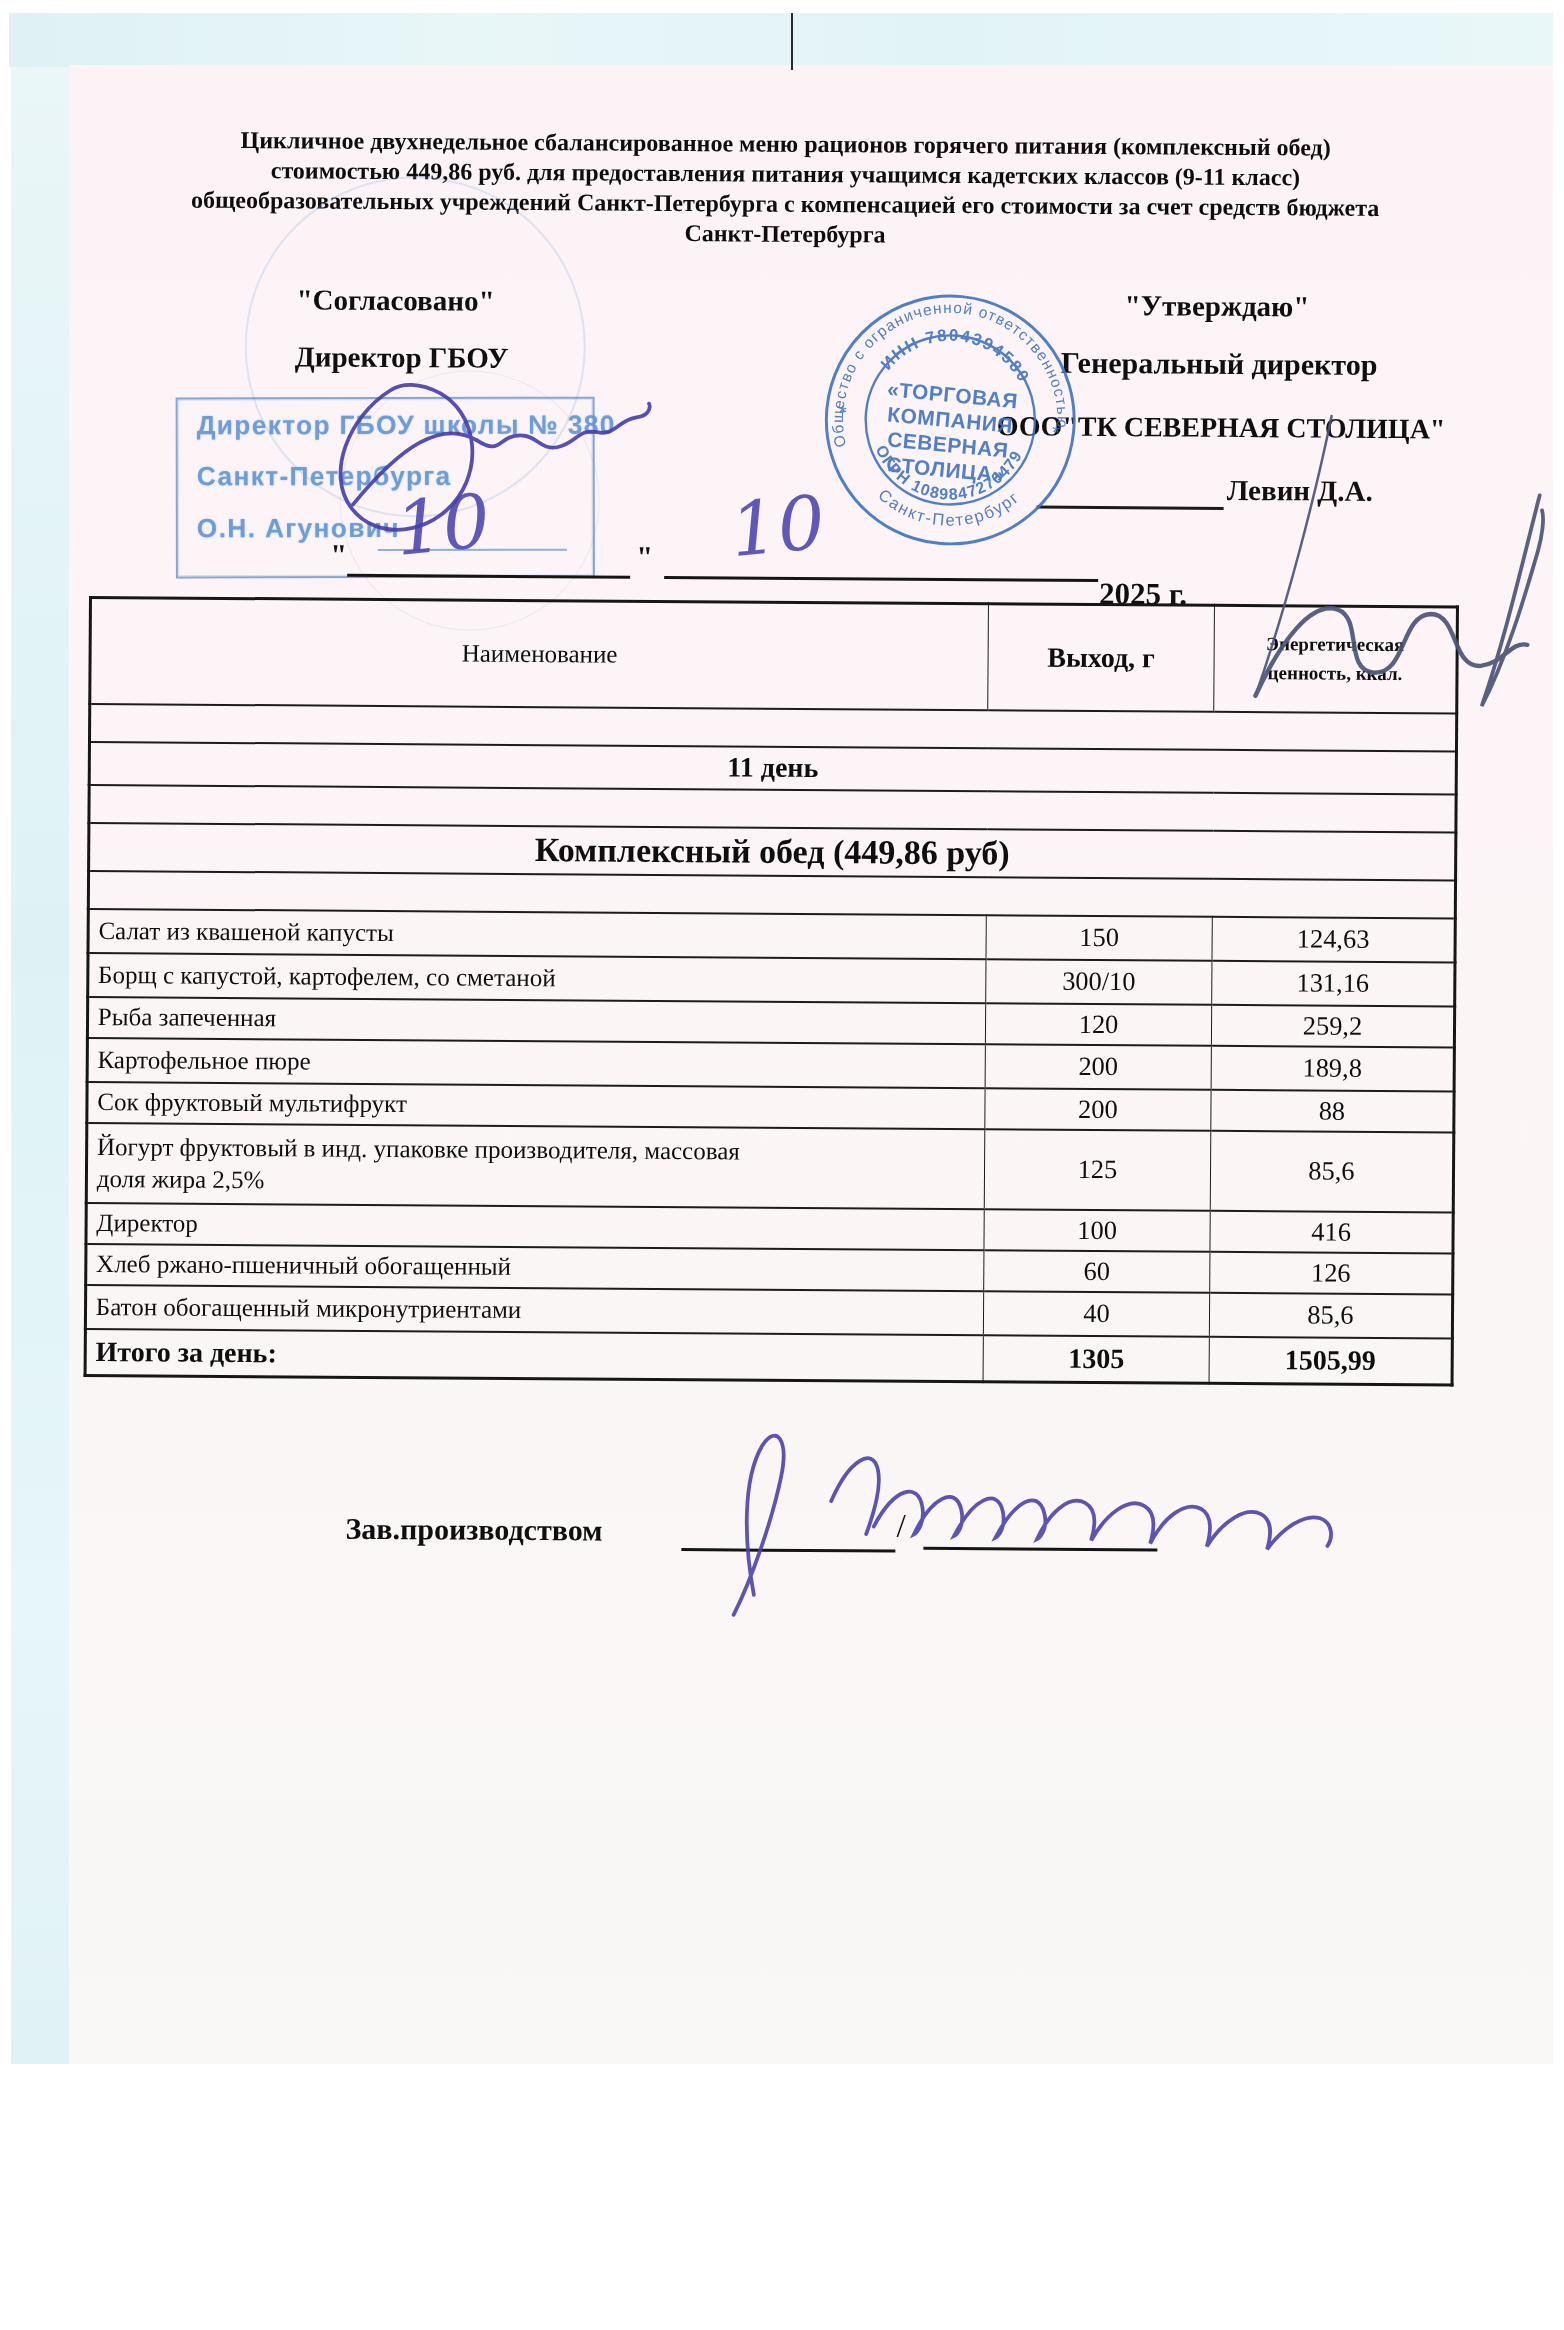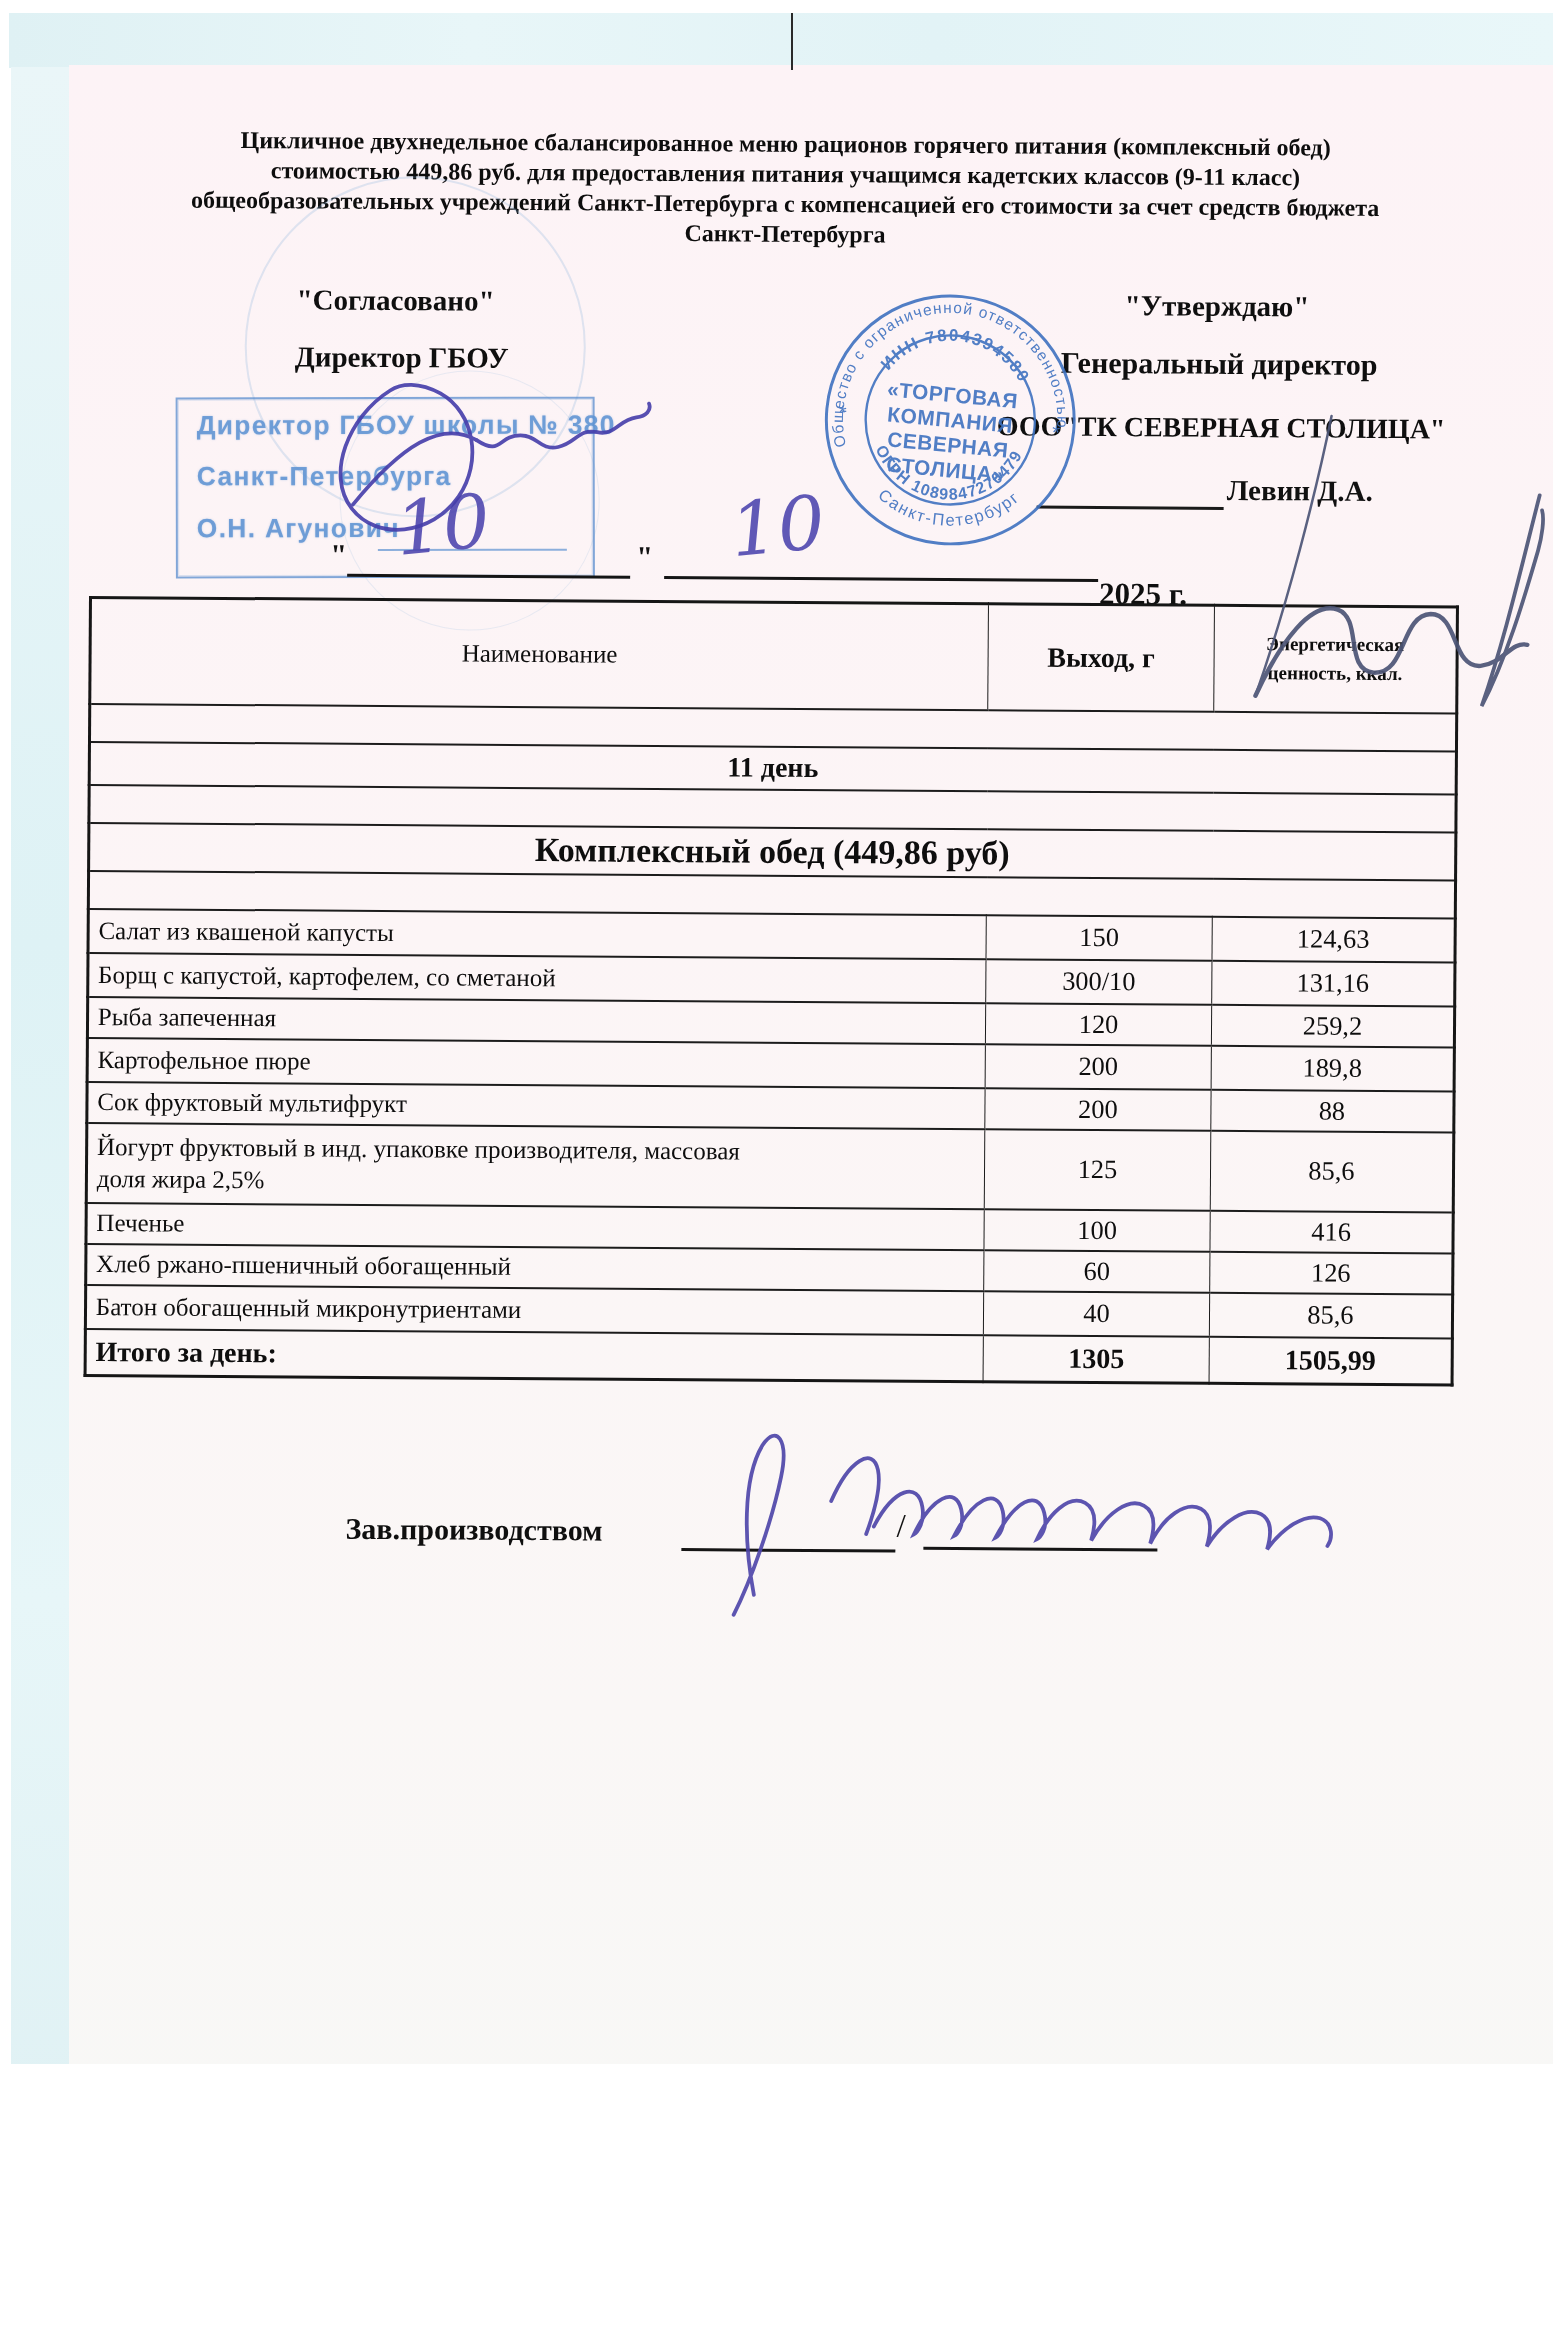--- a/index.html
+++ b/index.html
@@ -192,21 +192,21 @@
         <td class="name-cell"><span>Сок фруктовый мультифрукт</span></td>
         <td class="val-cell">200</td>
         <td class="val-cell">88</td>
       </tr>
       <tr class="r-item-t">
         <td class="name-cell"><span>Йогурт фруктовый в инд. упаковке производителя, массовая доля жира 2,5%</span></td>
         <td class="val-cell">125</td>
         <td class="val-cell">85,6</td>
       </tr>
       <tr class="r-item-s">
-        <td class="name-cell"><span>Печенье</span></td>
+        <td class="name-cell"><span>Директор</span></td>
         <td class="val-cell">100</td>
         <td class="val-cell">416</td>
       </tr>
       <tr class="r-item-s">
         <td class="name-cell"><span>Хлеб ржано-пшеничный обогащенный</span></td>
         <td class="val-cell">60</td>
         <td class="val-cell">126</td>
       </tr>
       <tr class="r-item">
         <td class="name-cell"><span>Батон обогащенный микронутриентами</span></td>

